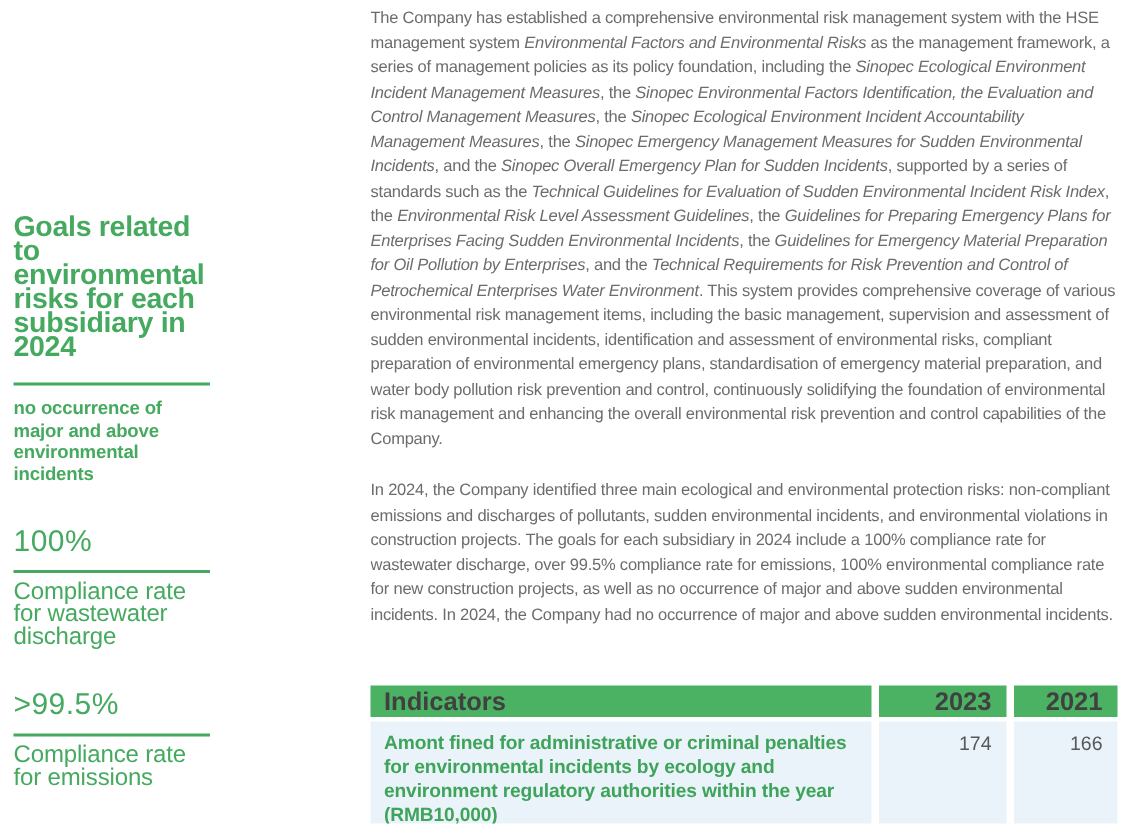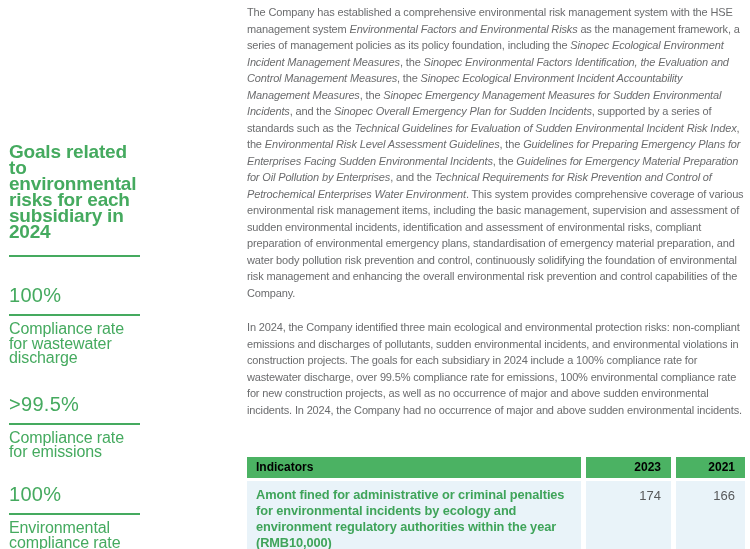--- a/index.html
+++ b/index.html
@@ -56,22 +56,22 @@
   .paragraphs p + p{margin-top:18px;}
   
   .ind-table{width:498px;}
   .t-head,.t-row{display:flex;}
   .t-row{margin-top:3px;}
   .c{flex:0 0 auto;}
   .c-ind{flex:1 1 auto;margin-right:5px;}
   .c-yr{width:85px;margin-right:5px;}
   .c-yr:last-child{width:69px;margin-right:0;}
   .t-head .c{
-    background:var(--header-bg);color:#000000;
-    height:21px;line-height:21px;font-size:12px;font-weight:700;
+    background:var(--header-bg);color:#404040;
+    height:21px;line-height:21px;font-size:17px;font-weight:700;
   }
   .t-head .c-ind{padding-left:9px;}
   .t-head .c-yr{text-align:right;padding-right:10px;}
   .t-row .c{background:var(--row-bg);min-height:56px;}
   .t-row .c-ind{
     color:var(--green-dark);font-weight:700;
     font-size:12.8px;line-height:16px;letter-spacing:-0.1px;
     padding:6px 14px 8px 9px;
   }
   .t-row .c-yr{
@@ -79,20 +79,21 @@
     text-align:right;padding:7px 10px 0 0;
   }
   i{font-style:italic;}
 </style>
 </head>
 <body>
 
 <div class="sidebar">
   <div class="sidebar-title">Goals  related to environmental risks for each subsidiary in 2024</div>
   <hr class="rule">
+  <div class="sidebar-intro">no occurrence of major and above environmental incidents</div>
 
   <div class="stat">
     <div class="stat-value">100%</div>
     <hr class="stat-rule">
     <div class="stat-label">Compliance rate for wastewater discharge</div>
   </div>
 
   <div class="stat">
     <div class="stat-value">&gt;99.5%</div>
     <hr class="stat-rule">

